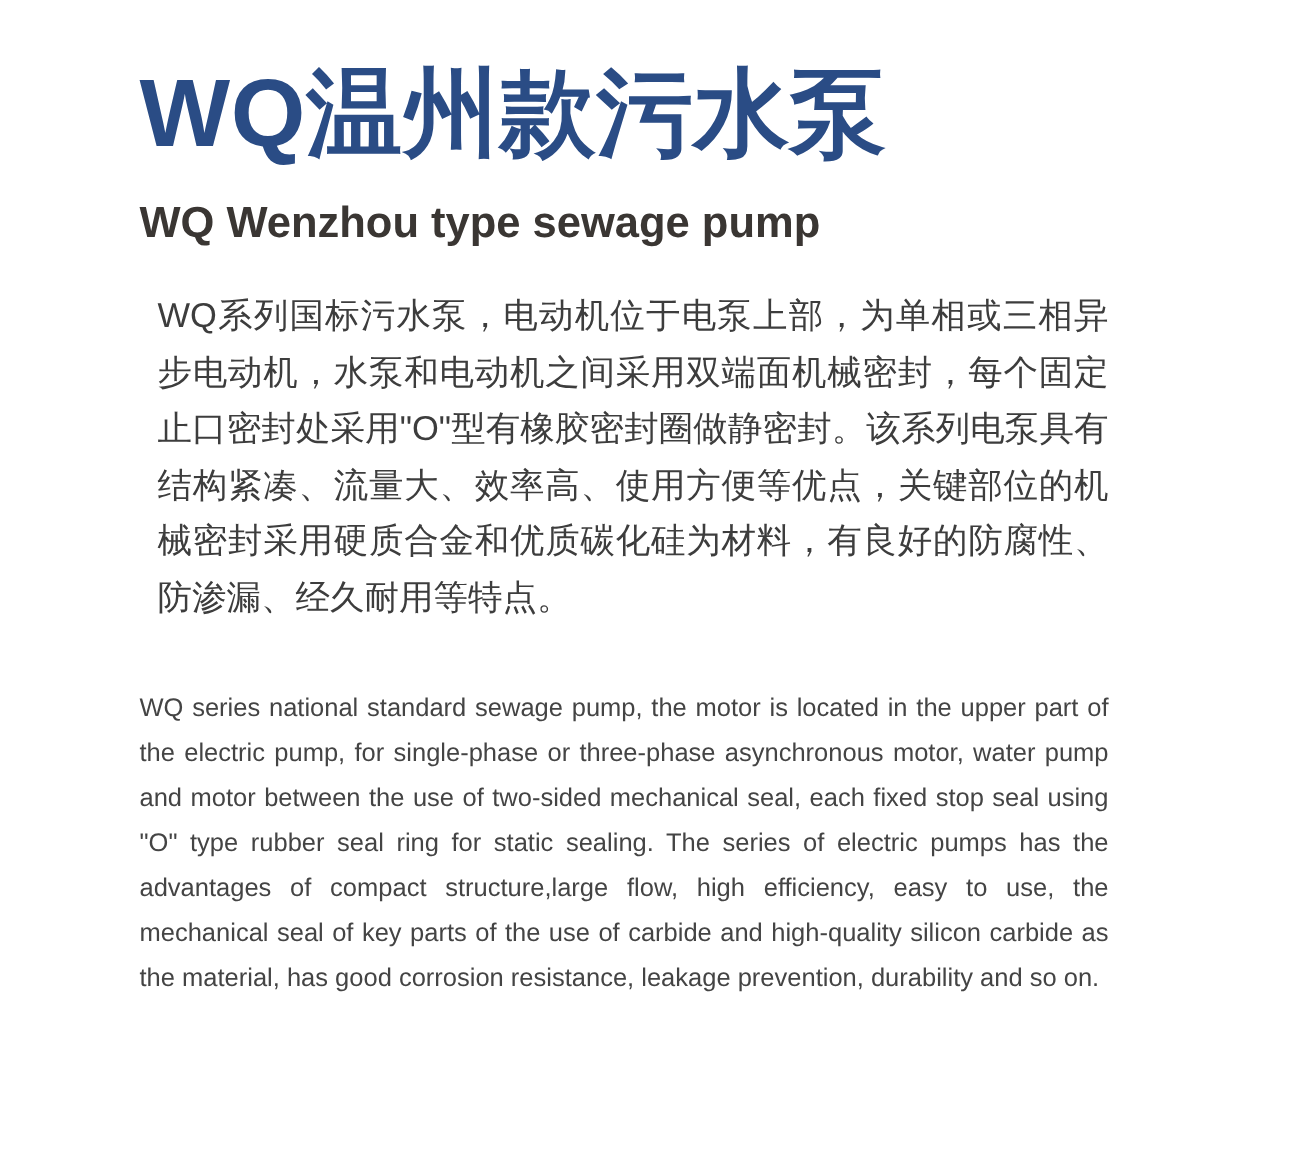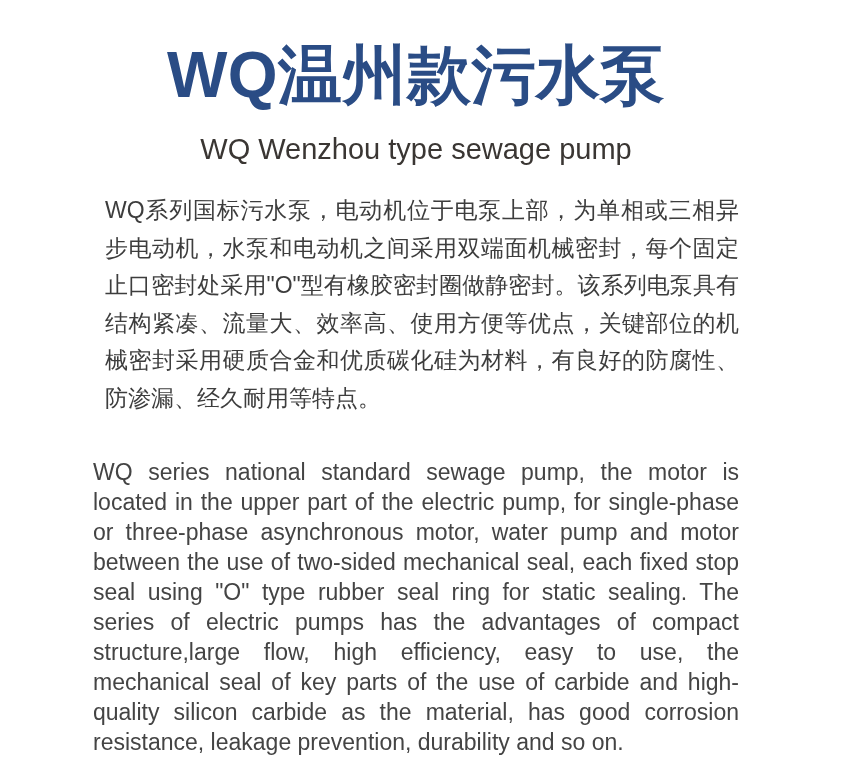--- a/index.html
+++ b/index.html
@@ -20,48 +20,46 @@
     padding: 30px 126px 0 93px;
   }
   .page-title {
     margin: 10px 0 0 0;
     font-size: 64px;
     line-height: 1.1;
     font-weight: 700;
     letter-spacing: 0.5px;
     color: var(--title-blue, #2a4c85);
     white-space: nowrap;
-    text-align: center;
   }
   .page-subtitle {
     margin: 22px 0 0 0;
     font-size: 29px;
     line-height: 1.2;
-    font-weight: 400;
+    font-weight: 700;
     color: var(--subtitle-gray, #3a3633);
-    text-align: center;
   }
   .section-heading {
     margin: 78px 0 0 0;
     font-size: 25px;
     line-height: 1.2;
     font-weight: 700;
     color: var(--heading-blue, #233f78);
   }
   .para-zh {
     margin: 25px 0 0 12px;
     font-size: 23px;
     line-height: 37.5px;
     color: var(--body-dark, #3d3d3d);
     text-align: justify;
     text-justify: inter-ideograph;
   }
   .para-en {
     margin: 40px 0 0 0;
-    font-size: 23px;
+    font-size: 17px;
     line-height: 30px;
     color: var(--body-gray, #444444);
     text-align: justify;
   }
 </style>
 </head>
 <body style="background: rgb(255, 255, 255);">
 
 <div class="content">
   <h1 class="page-title">WQ温州款污水泵</h1>

